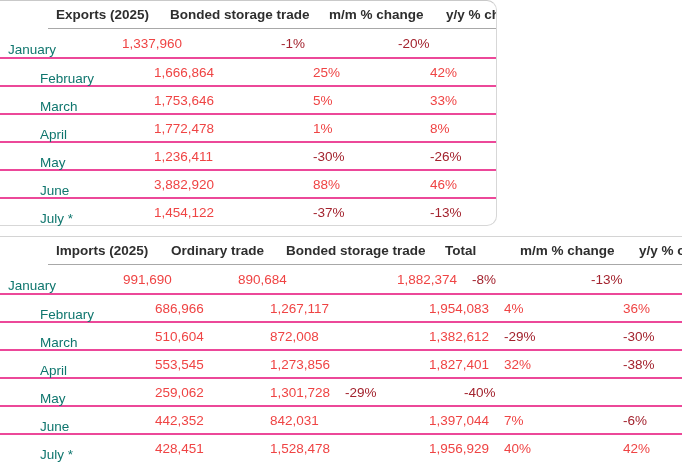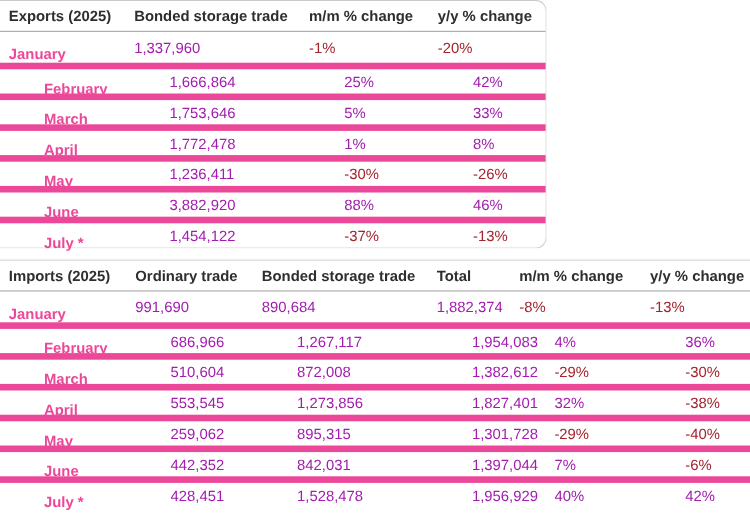--- a/index.html
+++ b/index.html
@@ -26,26 +26,26 @@
   .tbl-imports{
     top:236px;width:682px;
     border-top:1px solid #d4d4d4;
   }
   .row{
     display:flex;align-items:center;
     height:28px;
     padding-left:8px;
     box-sizing:border-box;
   }
-  .thead{border-bottom:1px solid #a8a8a8;}
-  .tbody .row + .row{border-top:6px solid #ec4899;padding-left:40px;}
+  .thead{border-bottom:1px solid #a8a8a8;margin-left:48px;}
+  .tbody .row + .row{border-top:2px solid #ec4899;padding-left:40px;}
   .cell{flex:0 0 auto;box-sizing:border-box;padding-right:6px;overflow:hidden;white-space:nowrap;}
   .th{font-weight:bold;color:#2e2e2e;}
-  .month{font-weight:bold;color:#ec4899;margin-top:12px;}
-  .val{color:#a21caf;}
+  .month{font-weight:normal;color:#0f766e;margin-top:12px;}
+  .val{color:#ef4444;}
   .neg{color:#a3232e;}
   
   .e-c1{width:114px}.e-c2{width:159px}.e-c3{width:117px}.e-c4{flex:1 1 auto}
   
   .i-c1{width:115px}.i-c2{width:115px}.i-c3{width:159px}.i-c4{width:75px}.i-c5{width:119px}.i-c6{flex:1 1 auto}
 </style>
 </head>
 <body>
 
 <div class="canvas">
@@ -143,21 +143,20 @@
         <div class="cell i-c1 month">April</div>
         <div class="cell i-c2 val">553,545</div>
         <div class="cell i-c3 val">1,273,856</div>
         <div class="cell i-c4 val">1,827,401</div>
         <div class="cell i-c5 val">32%</div>
         <div class="cell i-c6 val neg">-38%</div>
       </div>
       <div class="row">
         <div class="cell i-c1 month">May</div>
         <div class="cell i-c2 val">259,062</div>
-        <div class="cell i-c3 val">895,315</div>
         <div class="cell i-c4 val">1,301,728</div>
         <div class="cell i-c5 val neg">-29%</div>
         <div class="cell i-c6 val neg">-40%</div>
       </div>
       <div class="row">
         <div class="cell i-c1 month">June</div>
         <div class="cell i-c2 val">442,352</div>
         <div class="cell i-c3 val">842,031</div>
         <div class="cell i-c4 val">1,397,044</div>
         <div class="cell i-c5 val">7%</div>

